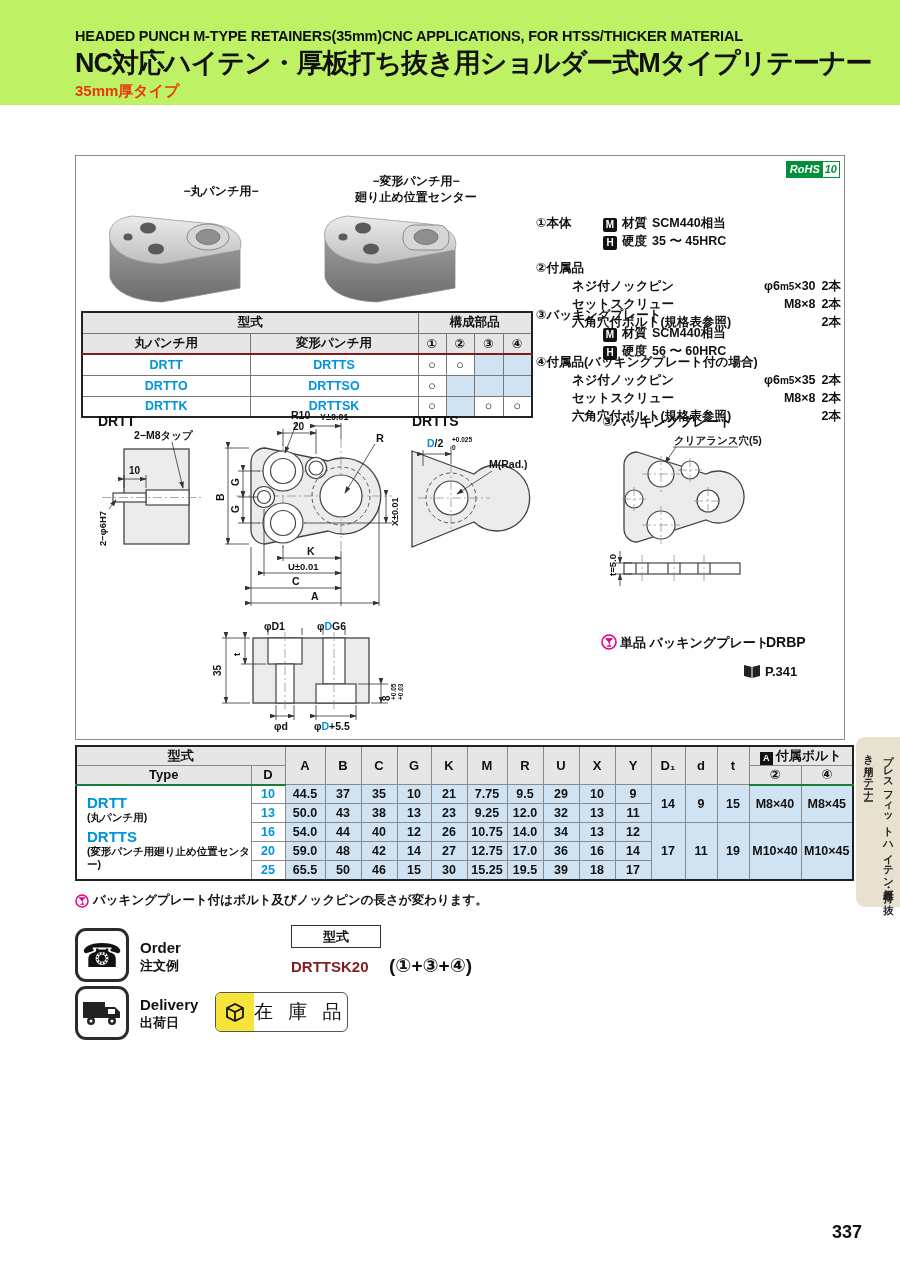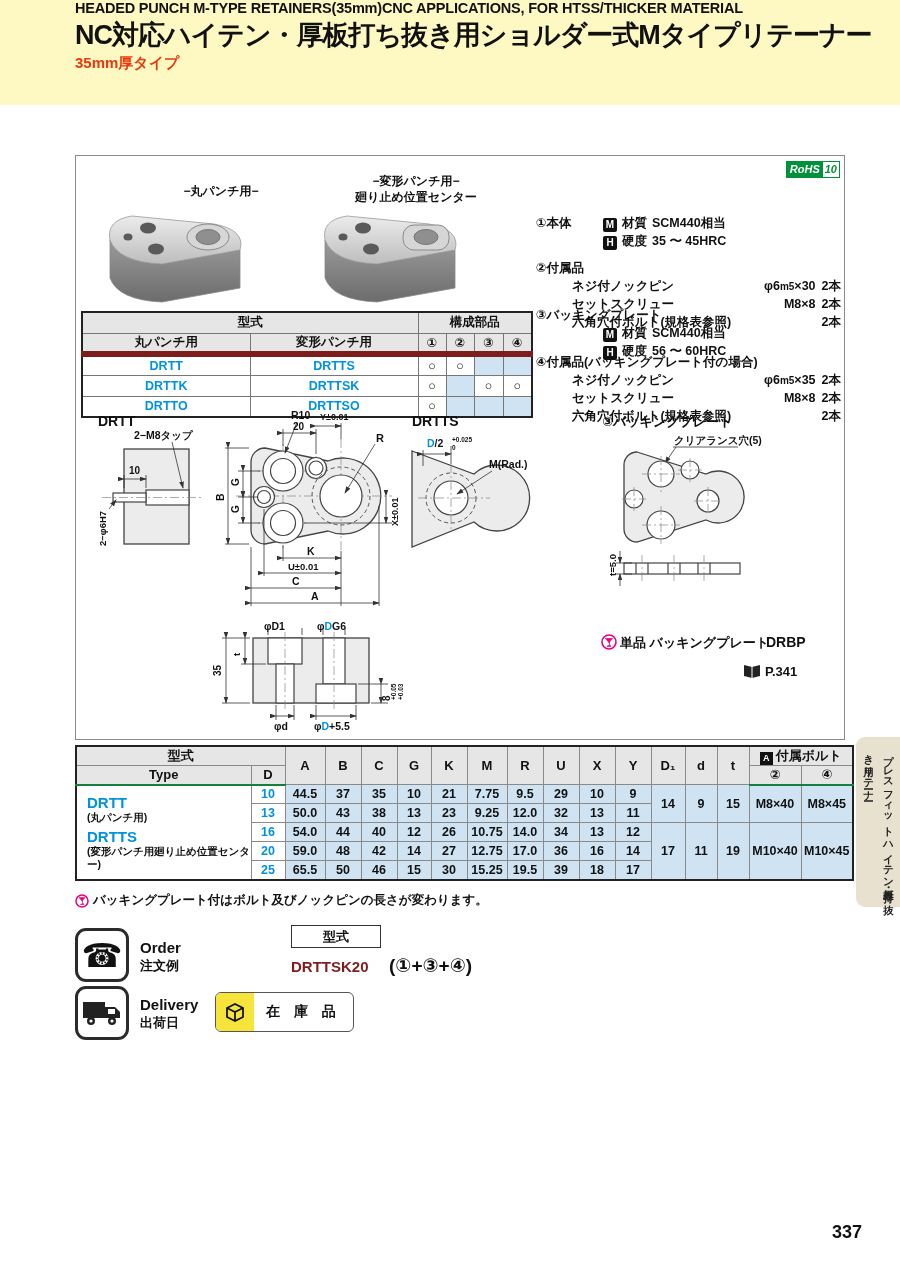--- a/index.html
+++ b/index.html
@@ -1,20 +1,20 @@
 <!DOCTYPE html>
 <html><head>
 <meta charset="utf-8">
 <style>
 *{margin:0;padding:0;box-sizing:border-box}
 body{width:900px;height:1271px;position:relative;background:#fff;color:#111;
   font-family:"Liberation Sans","DejaVu Sans",sans-serif;overflow:hidden}
 .abs{position:absolute}
 
-.band{left:0;top:0;width:900px;height:105px;background:#fef9c3;padding:0 0 0 75px}
+.band{left:0;top:0;width:900px;height:105px;background:#bef264;padding:28px 0 0 75px}
 .t-en{font-size:14.5px;font-weight:bold;letter-spacing:-0.2px}
 .t-ja{font-size:27px;font-weight:bold;letter-spacing:-1px;margin-top:1px}
 .t-sub{font-size:15px;font-weight:bold;color:#e8380d;margin-top:1px}
 
 .cbox{left:75px;top:155px;width:770px;height:585px;border:1.5px solid #8a8a8a;background:#fff}
 .rohs{display:flex;border:1.5px solid #00913a;font-weight:bold;font-style:italic;height:17px;align-items:stretch}
 .rohs-l{background:#00913a;color:#fff;font-size:11px;padding:1px 3px 0 3px}
 .rohs-r{background:#fff;color:#00913a;font-size:11px;padding:1px 2px 0 2px}
 .cap{font-size:12px;font-weight:bold;text-align:center;line-height:1.3}
 
@@ -25,21 +25,21 @@
   font-weight:bold;text-align:center;line-height:14px;border-radius:2px;flex:0 0 14px}
 .acc-row{display:flex;padding-left:36px;align-items:flex-end}
 .acc-name{flex:1}
 .acc-spec{margin-right:6px;white-space:nowrap}
 .acc-sub{font-size:10px}
 .acc-qty{white-space:nowrap}
 
 .mtable{border-collapse:collapse;table-layout:fixed;border:2px solid #222;background:#fff}
 .mtable th,.mtable td{border:1px solid #777;text-align:center;height:21px;padding:0;font-size:12.5px}
 .mtable th{background:#e6e6e6;font-weight:bold}
-.mtable tr.hdr2 th{border-bottom:6px solid #7f1d1d}
+.mtable tr.hdr2 th{border-bottom:2px solid #7f1d1d}
 .mcode{color:#0093dd;font-weight:bold;font-size:13.5px}
 .shade{background:#cfe3f3}
 .mark{font-size:13px;font-weight:bold}
 
 .dt{border-collapse:collapse;table-layout:fixed;border:2px solid #222;background:#fff}
 .dt th,.dt td{border:1px solid #8a8a8a;text-align:center;padding:0;font-size:12.5px;height:19px}
 .dt th{background:#e6e6e6;font-weight:bold;font-size:13px}
 .dt tr.hdr2 th{border-bottom:2px solid #15803d}
 .dt .dcol{color:#0093dd;font-weight:bold;background:#fff}
 .dt .val{background:#cfe3f3;font-weight:bold;font-size:12.5px}
@@ -54,21 +54,21 @@
   display:flex;align-items:center;justify-content:center}
 .ph-glyph{font-size:33px;line-height:1;color:#111}
 .ol-en{font-size:15px;font-weight:bold;line-height:1.2}
 .ol-ja{font-size:13px;font-weight:bold}
 .model-box{width:90px;height:23px;border:1.5px solid #333;display:flex;align-items:center;
   justify-content:center;font-size:13px;font-weight:bold;background:#fff}
 .ex-code{color:#7f1d1d;font-weight:bold;font-size:15px}
 .ex-combo{font-size:19px;font-weight:bold;margin-left:16px}
 .stock{display:flex;height:40px;border:1.5px solid #555;border-radius:6px;overflow:hidden;background:#fff}
 .stock-l{width:38px;background:#f7e43b;display:flex;align-items:center;justify-content:center}
-.stock-r{display:flex;align-items:center;padding:0 12px;font-size:14px;font-weight:bold;letter-spacing:5px}
+.stock-r{display:flex;align-items:center;padding:0 0;font-size:19px;font-weight:normal;letter-spacing:5px}
 
 .tab{left:856px;top:737px;width:44px;height:170px;background:#e9e1cf;border-radius:9px 0 0 9px;
   display:flex;justify-content:center;padding-top:10px}
 .tab-inner{writing-mode:vertical-rl;font-size:10.5px;font-weight:bold;color:#222;line-height:1.9}
 .pgnum{font-size:18px;font-weight:bold}
 
 svg text{font-family:"Liberation Sans","DejaVu Sans",sans-serif;font-weight:bold;fill:#111}
 </style>
 </head>
 <body>
@@ -211,34 +211,34 @@
     </tr>
     <tr>
       <td class="mcode">DRTT</td>
       <td class="mcode">DRTTS</td>
       <td class="mark">○</td>
       <td class="mark">○</td>
       <td class="mark shade"></td>
       <td class="mark shade"></td>
     </tr>
     <tr>
+      <td class="mcode">DRTTO</td>
+      <td class="mcode">DRTTSO</td>
+      <td class="mark">○</td>
+      <td class="mark shade"></td>
+      <td class="mark shade"></td>
+      <td class="mark shade"></td>
+    </tr>
+    <tr>
       <td class="mcode">DRTTK</td>
       <td class="mcode">DRTTSK</td>
       <td class="mark">○</td>
       <td class="mark shade"></td>
       <td class="mark">○</td>
       <td class="mark">○</td>
-    </tr>
-    <tr>
-      <td class="mcode">DRTTO</td>
-      <td class="mcode">DRTTSO</td>
-      <td class="mark">○</td>
-      <td class="mark shade"></td>
-      <td class="mark shade"></td>
-      <td class="mark shade"></td>
     </tr>
   </tbody>
     </table>
 
   <svg class="abs" style="left:0;top:250px" width="768" height="333" viewBox="0 0 768 333">
     <defs>
       <marker id="ar" markerWidth="9" markerHeight="7" refX="8" refY="3" orient="auto">
         <path d="M0,0 L9,3 L0,6 Z" fill="#333"></path>
       </marker>
     </defs>

